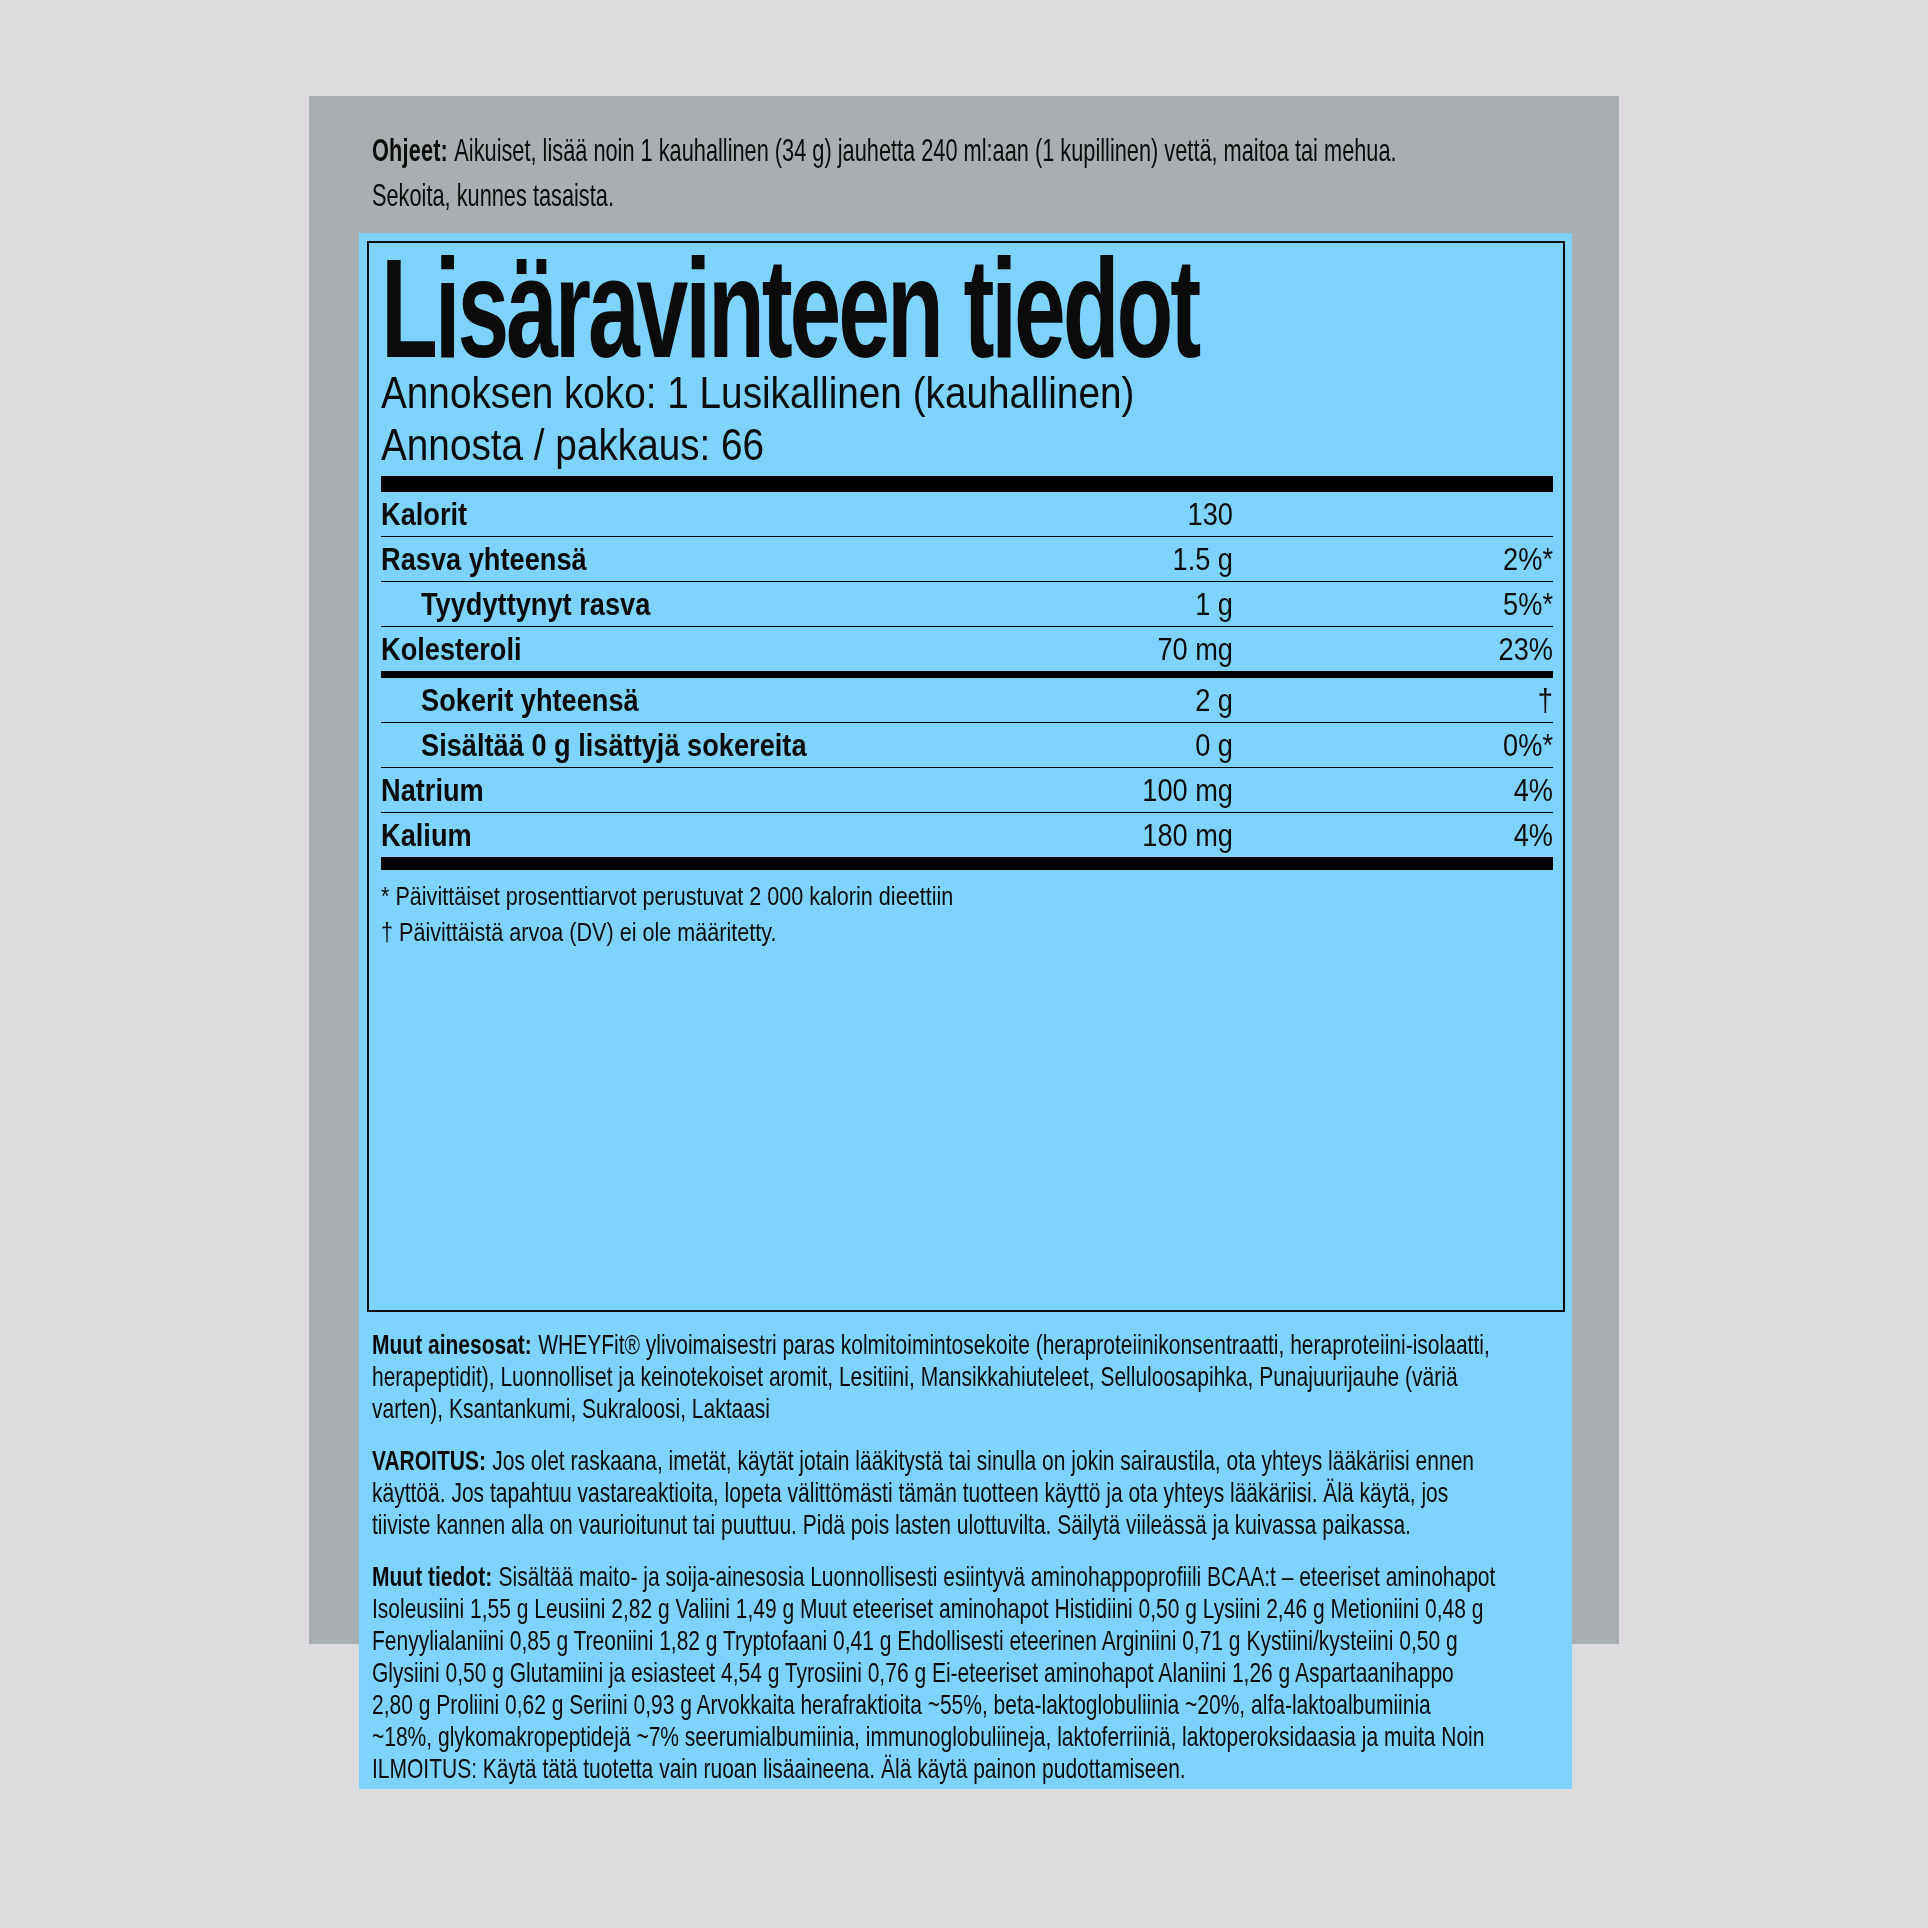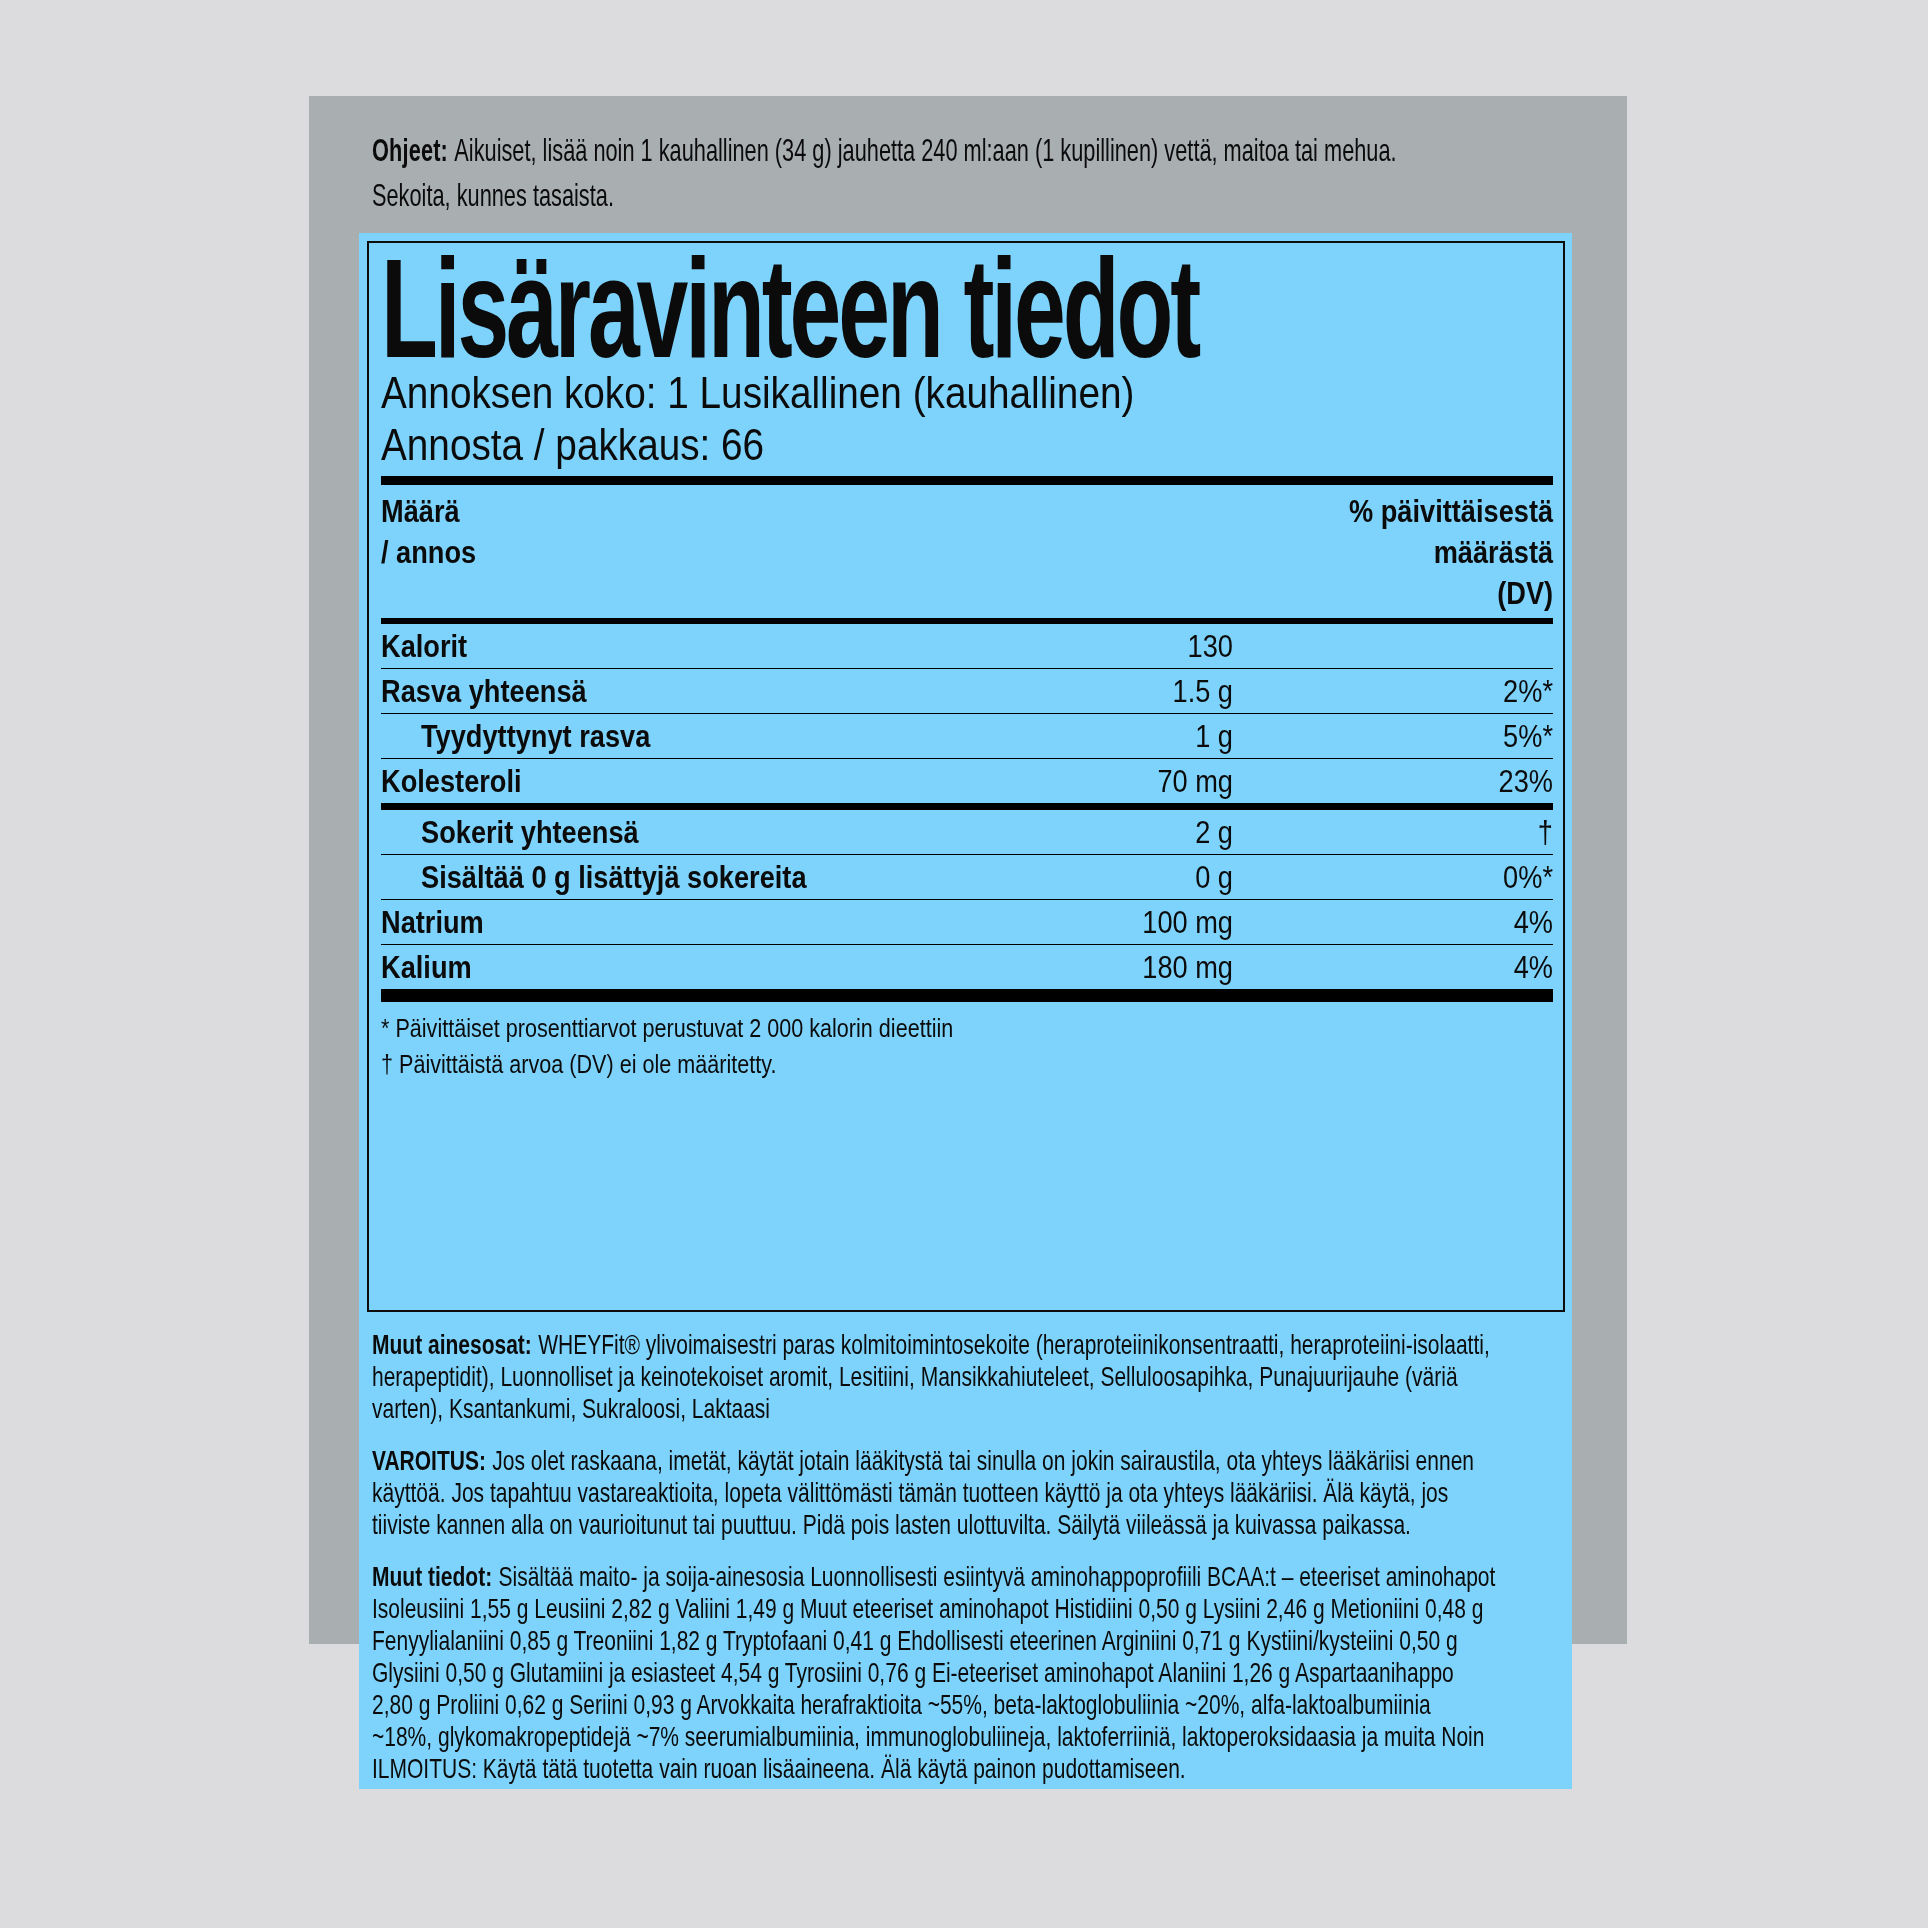--- a/index.html
+++ b/index.html
@@ -7,21 +7,20 @@
     width:1928px;height:1928px;
     background:#dcdbde;
     font-family:"Liberation Sans", sans-serif;
     color:#0b0b0b;
     -webkit-font-smoothing:antialiased;
   }
   .page{position:relative;width:1928px;height:1928px;overflow:hidden;}
   .card{
     position:absolute;left:309px;top:96px;width:1310px;height:1548px;
     background:#a9aeb1;
-    padding-left:8px;
   }
   
   .instructions{
     position:absolute;left:63px;top:32px;
     font-size:32px;line-height:45px;
     transform:scaleX(0.68);transform-origin:left top;
     white-space:nowrap;
   }
   .instructions strong{letter-spacing:0.2px;margin-right:9.4px;}
   
@@ -91,24 +90,20 @@
     <div class="sheet">
 
       <div class="factbox">
         <div class="title">Lisäravinteen tiedot</div>
 
         <div class="sline"><span class="sx">Annoksen koko: 1 Lusikallinen (kauhallinen)</span></div>
         <div class="sline"><span class="sx">Annosta / pakkaus: 66</span></div>
 
         <div class="bar bar10"></div>
 
-        <div class="thead">
-          <div class="th-left">Määrä<br>/ annos</div>
-          <div class="th-right">% päivittäisestä<br>määrästä<br>(DV)</div>
-        </div>
 
         <div class="bar bar6"></div>
 
         <div class="row first">
           <span class="lbl"><span class="sxl">Kalorit</span></span>
           <span class="amt">130</span>
           <span class="dv"></span>
         </div>
         <div class="row">
           <span class="lbl"><span class="sxl">Rasva yhteensä</span></span>

